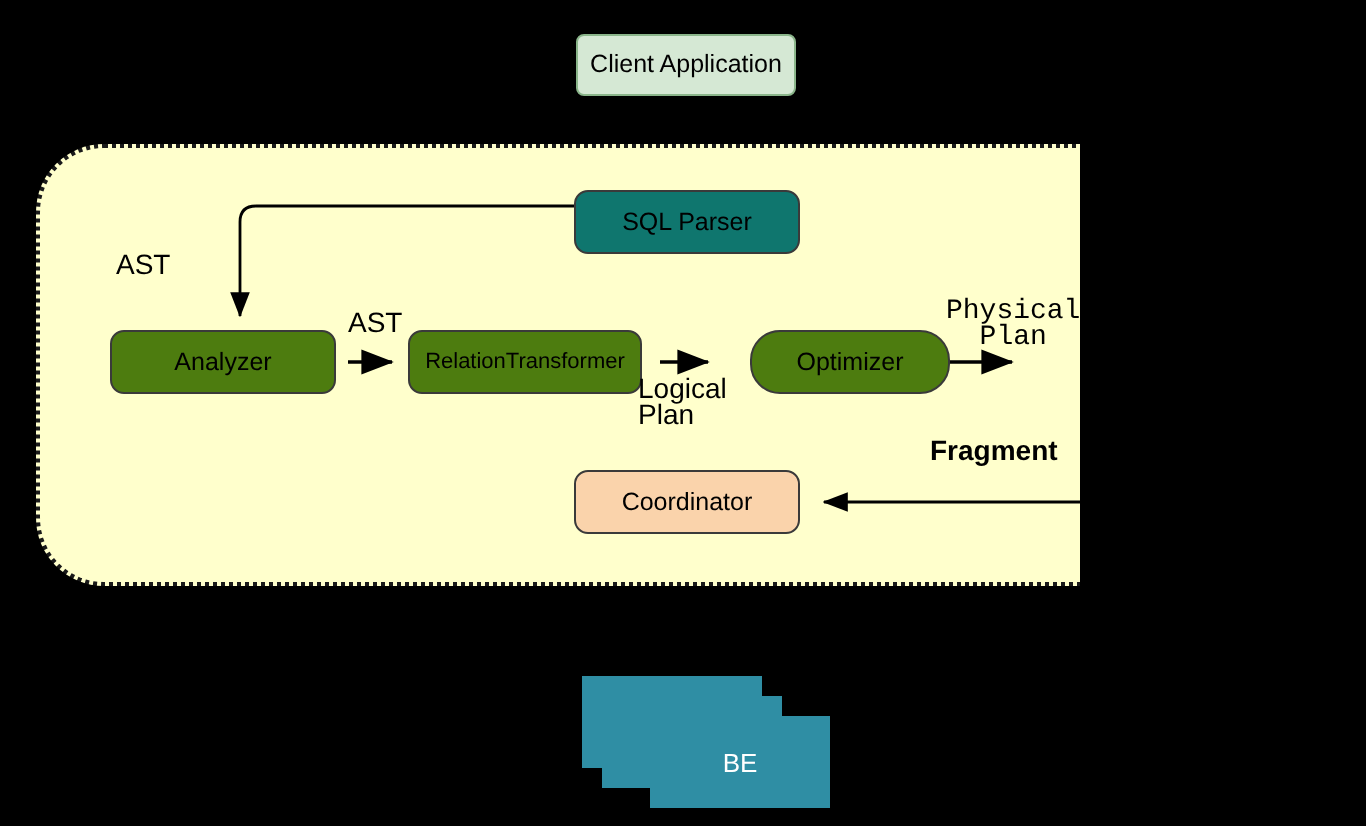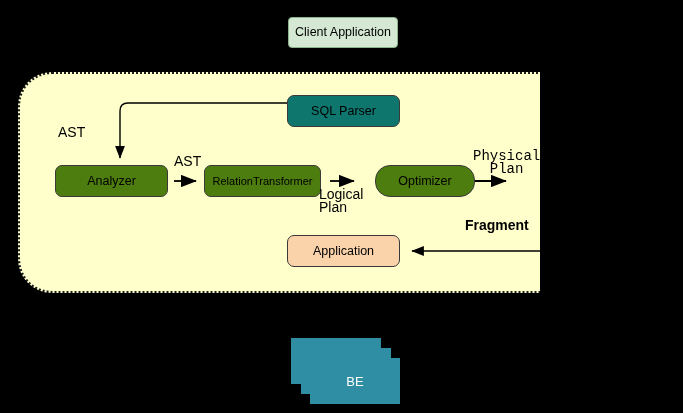--- a/index.html
+++ b/index.html
@@ -83,21 +83,21 @@
     border-radius: 7px;
   }
   .be-rect {
     position: absolute;
     background: #2f8ea4;
     box-sizing: border-box;
   }
   .be-a { left: 291px; top: 338px; width: 90px; height: 46px; }
   .be-b { left: 301px; top: 348px; width: 90px; height: 46px; }
   .be-c {
-    left: 310px;
+    left: 325px;
     top: 358px;
     width: 90px;
     height: 46px;
     display: flex;
     align-items: center;
     justify-content: center;
     color: #ffffff;
     font-size: 13px;
     font-family: "Liberation Sans", sans-serif;
   }
@@ -144,21 +144,21 @@
 
   <div class="node sql-parser">SQL Parser</div>
 
   <div class="node proc analyzer">Analyzer</div>
 
   <div class="node proc relationtx">RelationTransformer</div>
 
   <div class="node proc optimizer">Optimizer</div>
 
 
-  <div class="node coordinator">Application</div>
+  <div class="node coordinator">Coordinator</div>
 
   <div class="be-rect be-a"></div>
   <div class="be-rect be-b"></div>
   <div class="be-rect be-c">BE</div>
 
   <div class="edge-label lbl-ast1">AST</div>
 
   <div class="edge-label lbl-ast2">AST</div>
 
   <div class="edge-label lbl-logical">

